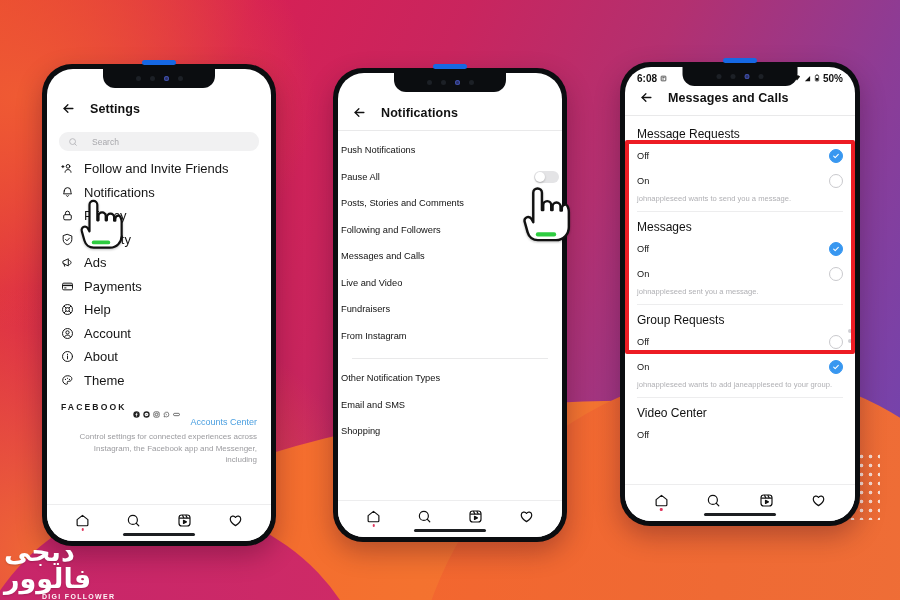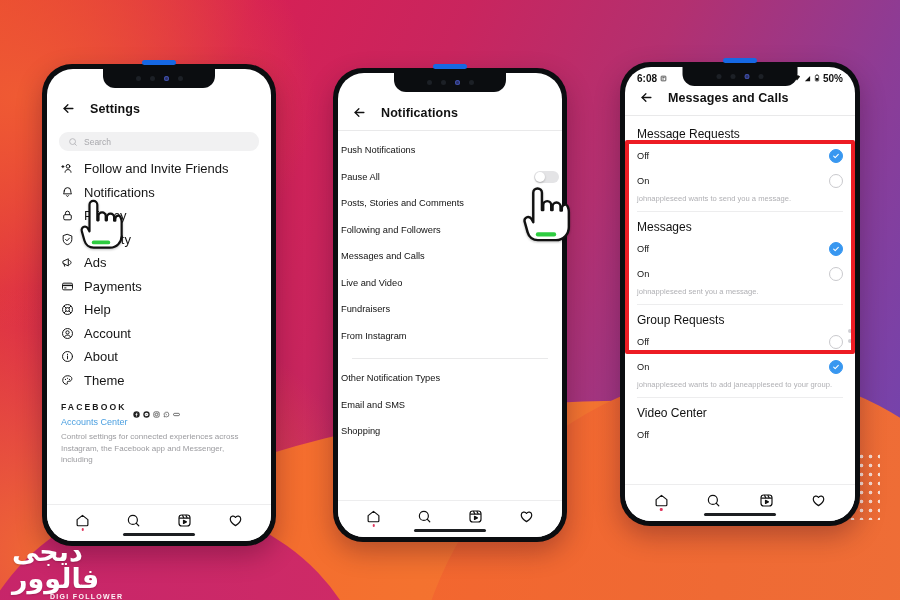--- a/index.html
+++ b/index.html
@@ -44,21 +44,21 @@
   }
   .dots{
     position:absolute;left:812px;top:452px;width:68px;height:68px;
     background-image:radial-gradient(circle, rgba(255,255,255,.78) 1.7px, rgba(255,255,255,0) 2.1px);
     background-size:9px 9px;
     -webkit-mask-image:linear-gradient(135deg, transparent 0%, #000 18%, #000 100%);
             mask-image:linear-gradient(135deg, transparent 0%, #000 18%, #000 100%);
   }
 
   
-  .watermark{position:absolute;left:12px;top:538px;width:120px;height:50px;color:#fff;}
+  .watermark{position:absolute;left:4px;top:538px;width:120px;height:50px;color:#fff;}
   .wm-fa{
     font-family:"DejaVu Sans",sans-serif;font-size:27px;font-weight:700;
     letter-spacing:-1px;line-height:1;direction:rtl;text-align:left;
     text-shadow:0 1px 2px rgba(0,0,0,.18);
   }
   .wm-sub{
     font-size:7px;font-weight:700;letter-spacing:1.3px;margin-top:1px;
     margin-left:38px;opacity:.95;
   }
 
@@ -97,40 +97,40 @@
   .appbar{
     display:flex;align-items:center;gap:14px;padding:8px 14px 10px 14px;
   }
   .appbar.pad-top{padding-top:12px;}
   .back-arrow{width:15px;height:15px;flex:none;}
   .appbar-title{font-size:12.5px;font-weight:700;color:#111;letter-spacing:.1px;}
   .divider{height:1px;background:#e9e9ea;margin:0;}
 
   .searchbox{
     margin:6px 12px 2px 12px;height:19px;border-radius:9px;background:#f1f1f2;
-    display:flex;align-items:center;gap:6px;padding:0 9px;
+    display:flex;align-items:center;gap:14px;padding:0 9px;
   }
   .searchbox .ph{font-size:8.5px;color:#a8a8ac;}
 
   .rows{padding:4px 0 0 0;}
   .row{display:flex;align-items:center;gap:10px;padding:0 14px;height:23.5px;}
   .row .lbl{font-size:13px;color:#161616;white-space:nowrap;}
   .row .ic{width:13px;height:13px;flex:none;display:block;}
 
   .nrow{display:flex;align-items:center;justify-content:space-between;
         padding:0 3px;height:26.5px;}
   .nrow .lbl{font-size:9.3px;color:#111;}
   .nsection-gap{height:9px;}
 
   .toggle{width:25px;height:12px;border-radius:7px;background:#e4e4e6;position:relative;}
   .toggle .knob{position:absolute;top:1px;left:1px;width:10px;height:10px;border-radius:50%;
                 background:#fff;box-shadow:0 1px 2px rgba(0,0,0,.25);}
 
   
-  .fb-sec{padding:10px 14px 0 14px;}
+  .fb-sec{padding:10px 14px 0 14px;text-align:right;}
   .fb-line{display:flex;align-items:center;gap:6px;}
   .fb-word{font-size:8.6px;font-weight:700;letter-spacing:2.1px;color:#1a1a1a;}
   .fb-icons{display:flex;align-items:center;gap:3px;}
   .fb-icons span{width:7px;height:7px;display:block;}
   .acct-center{font-size:9px;color:#4a9fe0;margin-top:5px;}
   .fb-desc{font-size:8px;color:#9b9b9f;line-height:1.45;margin-top:4px;max-width:200px;}
 
   
   .opt{display:flex;align-items:center;justify-content:space-between;padding:0 12px;height:25px;}
   .opt .lbl{font-size:9.2px;color:#141414;}

